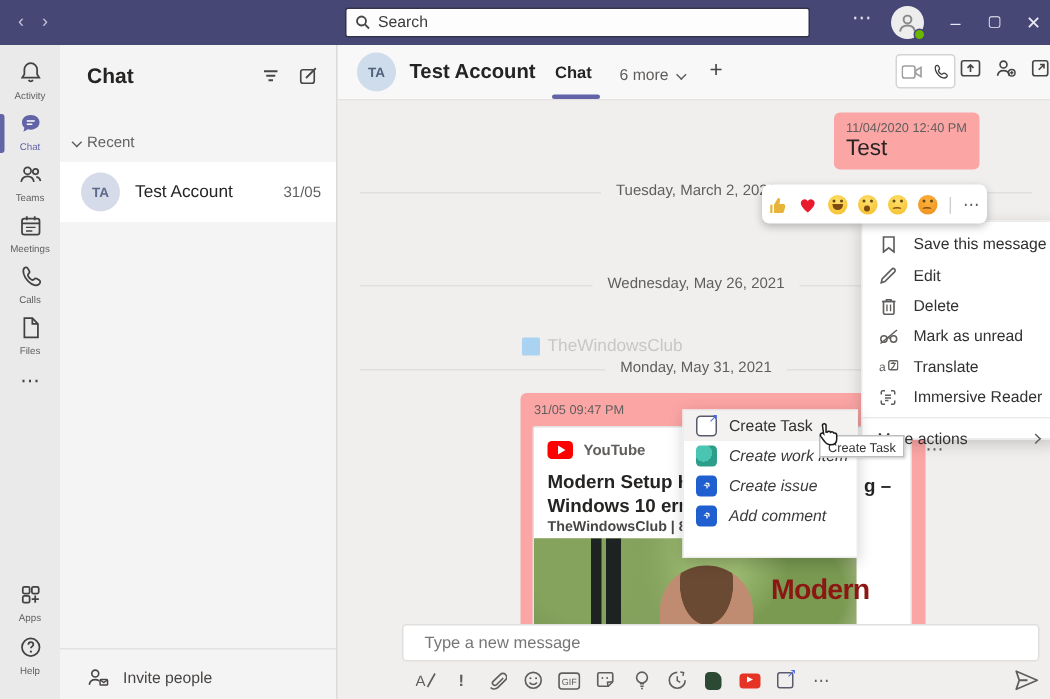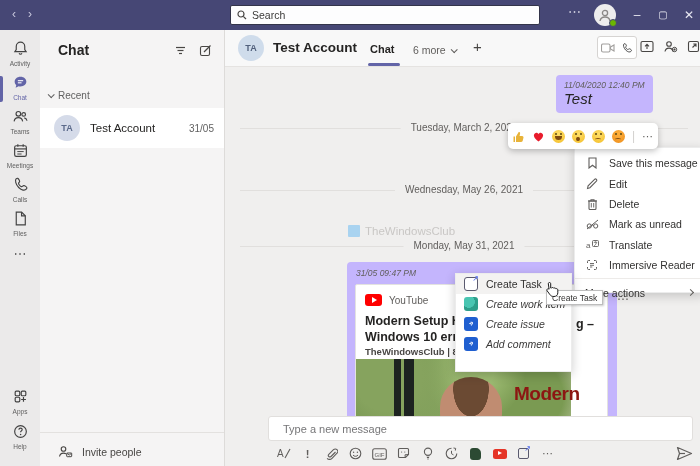--- a/index.html
+++ b/index.html
@@ -43,36 +43,36 @@
   .mh-tab-underline { position:absolute; left:143px; top:33px; width:32px; height:3px; background:#6264a7; border-radius:2px; }
   .mh-more { position:absolute; left:188px; top:14px; font-size:10.5px; color:#605e5c; cursor:pointer; display:flex; gap:5px; align-items:center; }
   .mh-plus { position:absolute; left:248px; top:8px; font-size:15px; color:#484644; cursor:pointer; }
   .call-group { position:absolute; left:372px; top:6px; width:40px; height:23px; background:#fff; border:1px solid #d6d4d2; border-radius:3px; display:flex; }
   .call-group > div { flex:1; display:flex; align-items:center; justify-content:center; cursor:pointer; }
   .hd-icon { position:absolute; top:9px; color:#484644; cursor:pointer; }
 
   
   .canvas { position:absolute; left:225px; top:67px; width:475px; height:399px; background:#f0efee; }
 
-  .bubble { position:absolute; background:#c4b5fd; border-radius:4px;font-style:italic; }
+  .bubble { position:absolute; background:#fca5a5; border-radius:4px; }
   .msg-ts { font-size:8.5px; color:#605e5c; }
   .msg-txt { font-size:15px; color:#252423; }
 
   .divider { position:absolute; left:240px; right:12px; border-top:1px solid #e1dfdd; z-index:1; }
   .divider span { position:absolute; left:50%; top:-7px; transform:translateX(-50%); background:#f0efee; padding:0 10px; font-size:10px; color:#605e5c; white-space:nowrap; }
 
   .watermark { position:absolute; left:348px; top:225px; display:flex; gap:5px; align-items:center; font-size:11.5px; color:#c9c7c5; z-index:1; }
   .wm-logo { width:12px; height:12px; background:#a9d3f0; border-radius:1px; display:inline-block; }
 
   
   .card { position:absolute; left:355px; top:284px; width:253px; height:136px; background:#fff; border:1px solid #e3e2e0; border-radius:2px; overflow:hidden; z-index:2; }
   .yt-row { position:absolute; left:9px; top:9px; display:flex; align-items:center; gap:7px; }
   .yt-badge { width:17px; height:12px; background:#ff0000; border-radius:3px; position:relative; }
   .yt-badge::after { content:""; position:absolute; left:6.5px; top:3px; border-left:5px solid #fff; border-top:3px solid transparent; border-bottom:3px solid transparent; }
-  .yt-label { font-size:10px; color:#605e5c; }
+  .yt-label { font-size:10px; color:#605e5c;font-weight:bold; }
   .card-title { position:absolute; left:9px; top:28px; font-size:12.5px; font-weight:bold; color:#252423; line-height:16px; white-space:nowrap; }
   .card-src { position:absolute; left:9px; top:61px; font-size:9.5px; font-weight:bold; color:#484644; }
   .thumb { position:absolute; left:0; top:74px; width:215px; height:62px;
     background:
       radial-gradient(circle at 15% 30%, #86a35e 0 18%, transparent 40%),
       radial-gradient(circle at 55% 20%, #9dbb72 0 15%, transparent 40%),
       radial-gradient(circle at 80% 60%, #7a9a52 0 20%, transparent 45%),
       linear-gradient(100deg, #6d8c4a, #8aa863 55%, #c7d4b0 75%, #e9e3d6 90%);
   }
   .thumb .bar { position:absolute; top:0; height:62px; background:#1d2320; }

